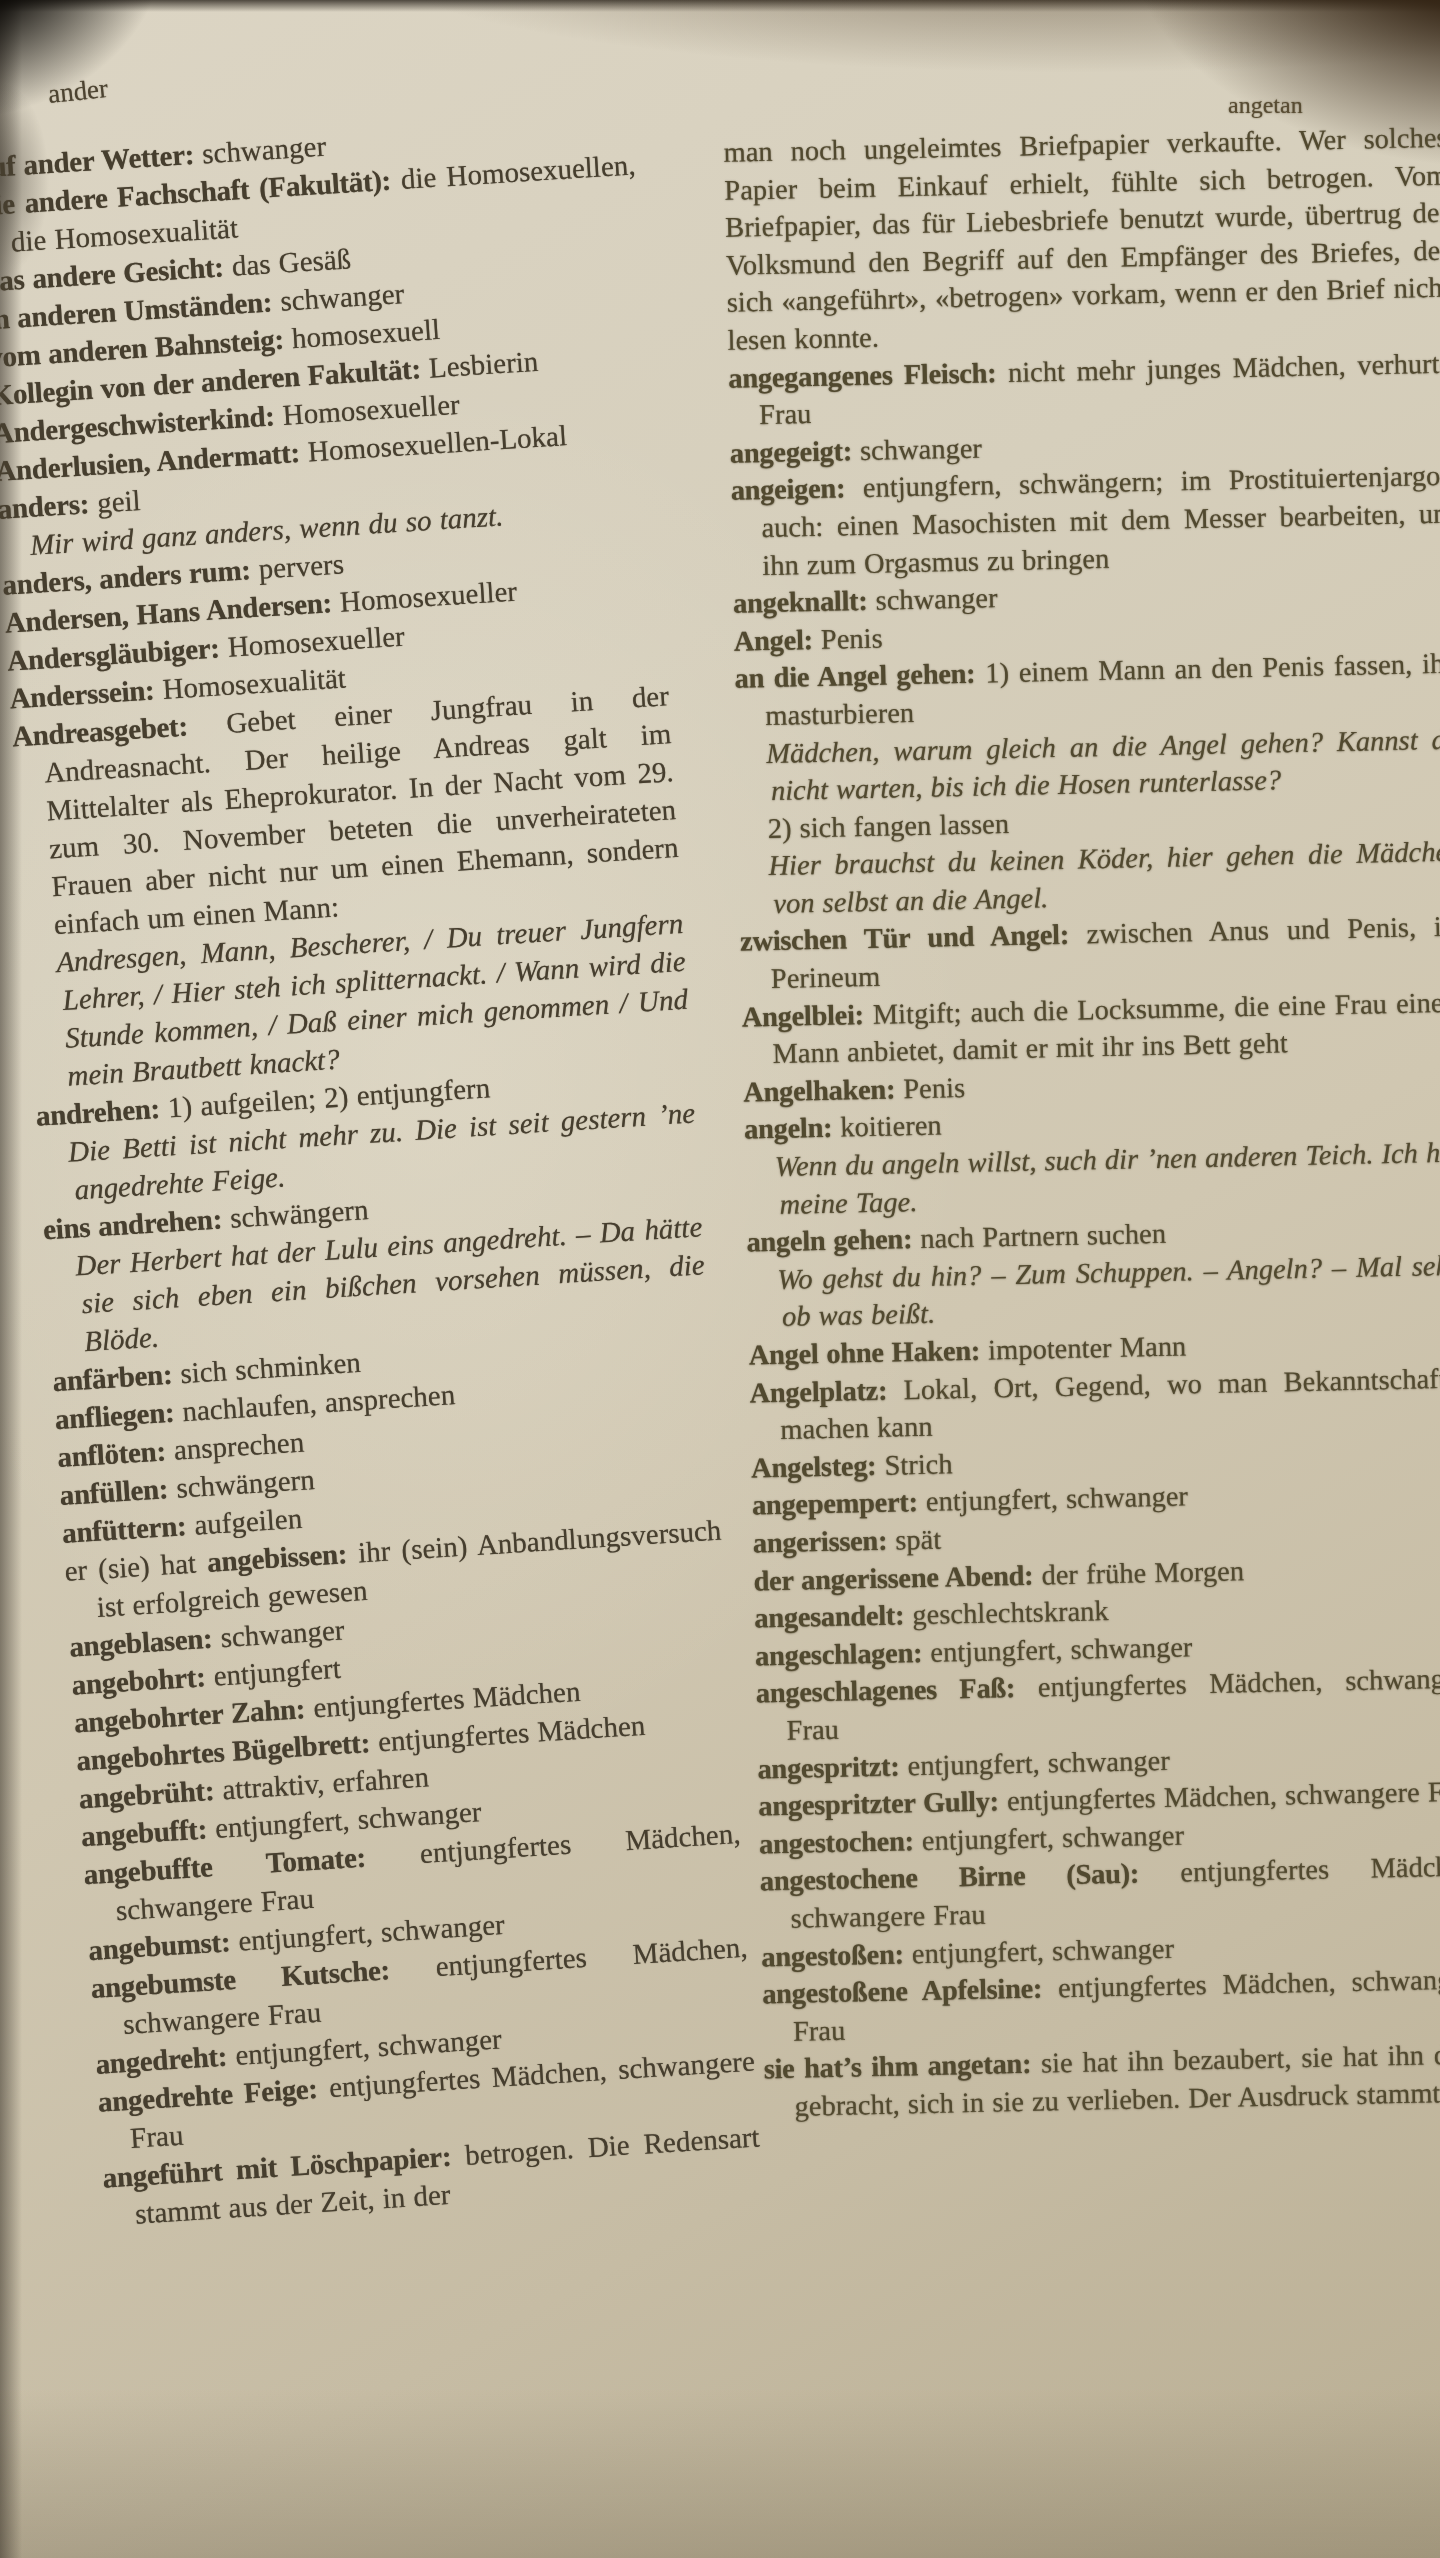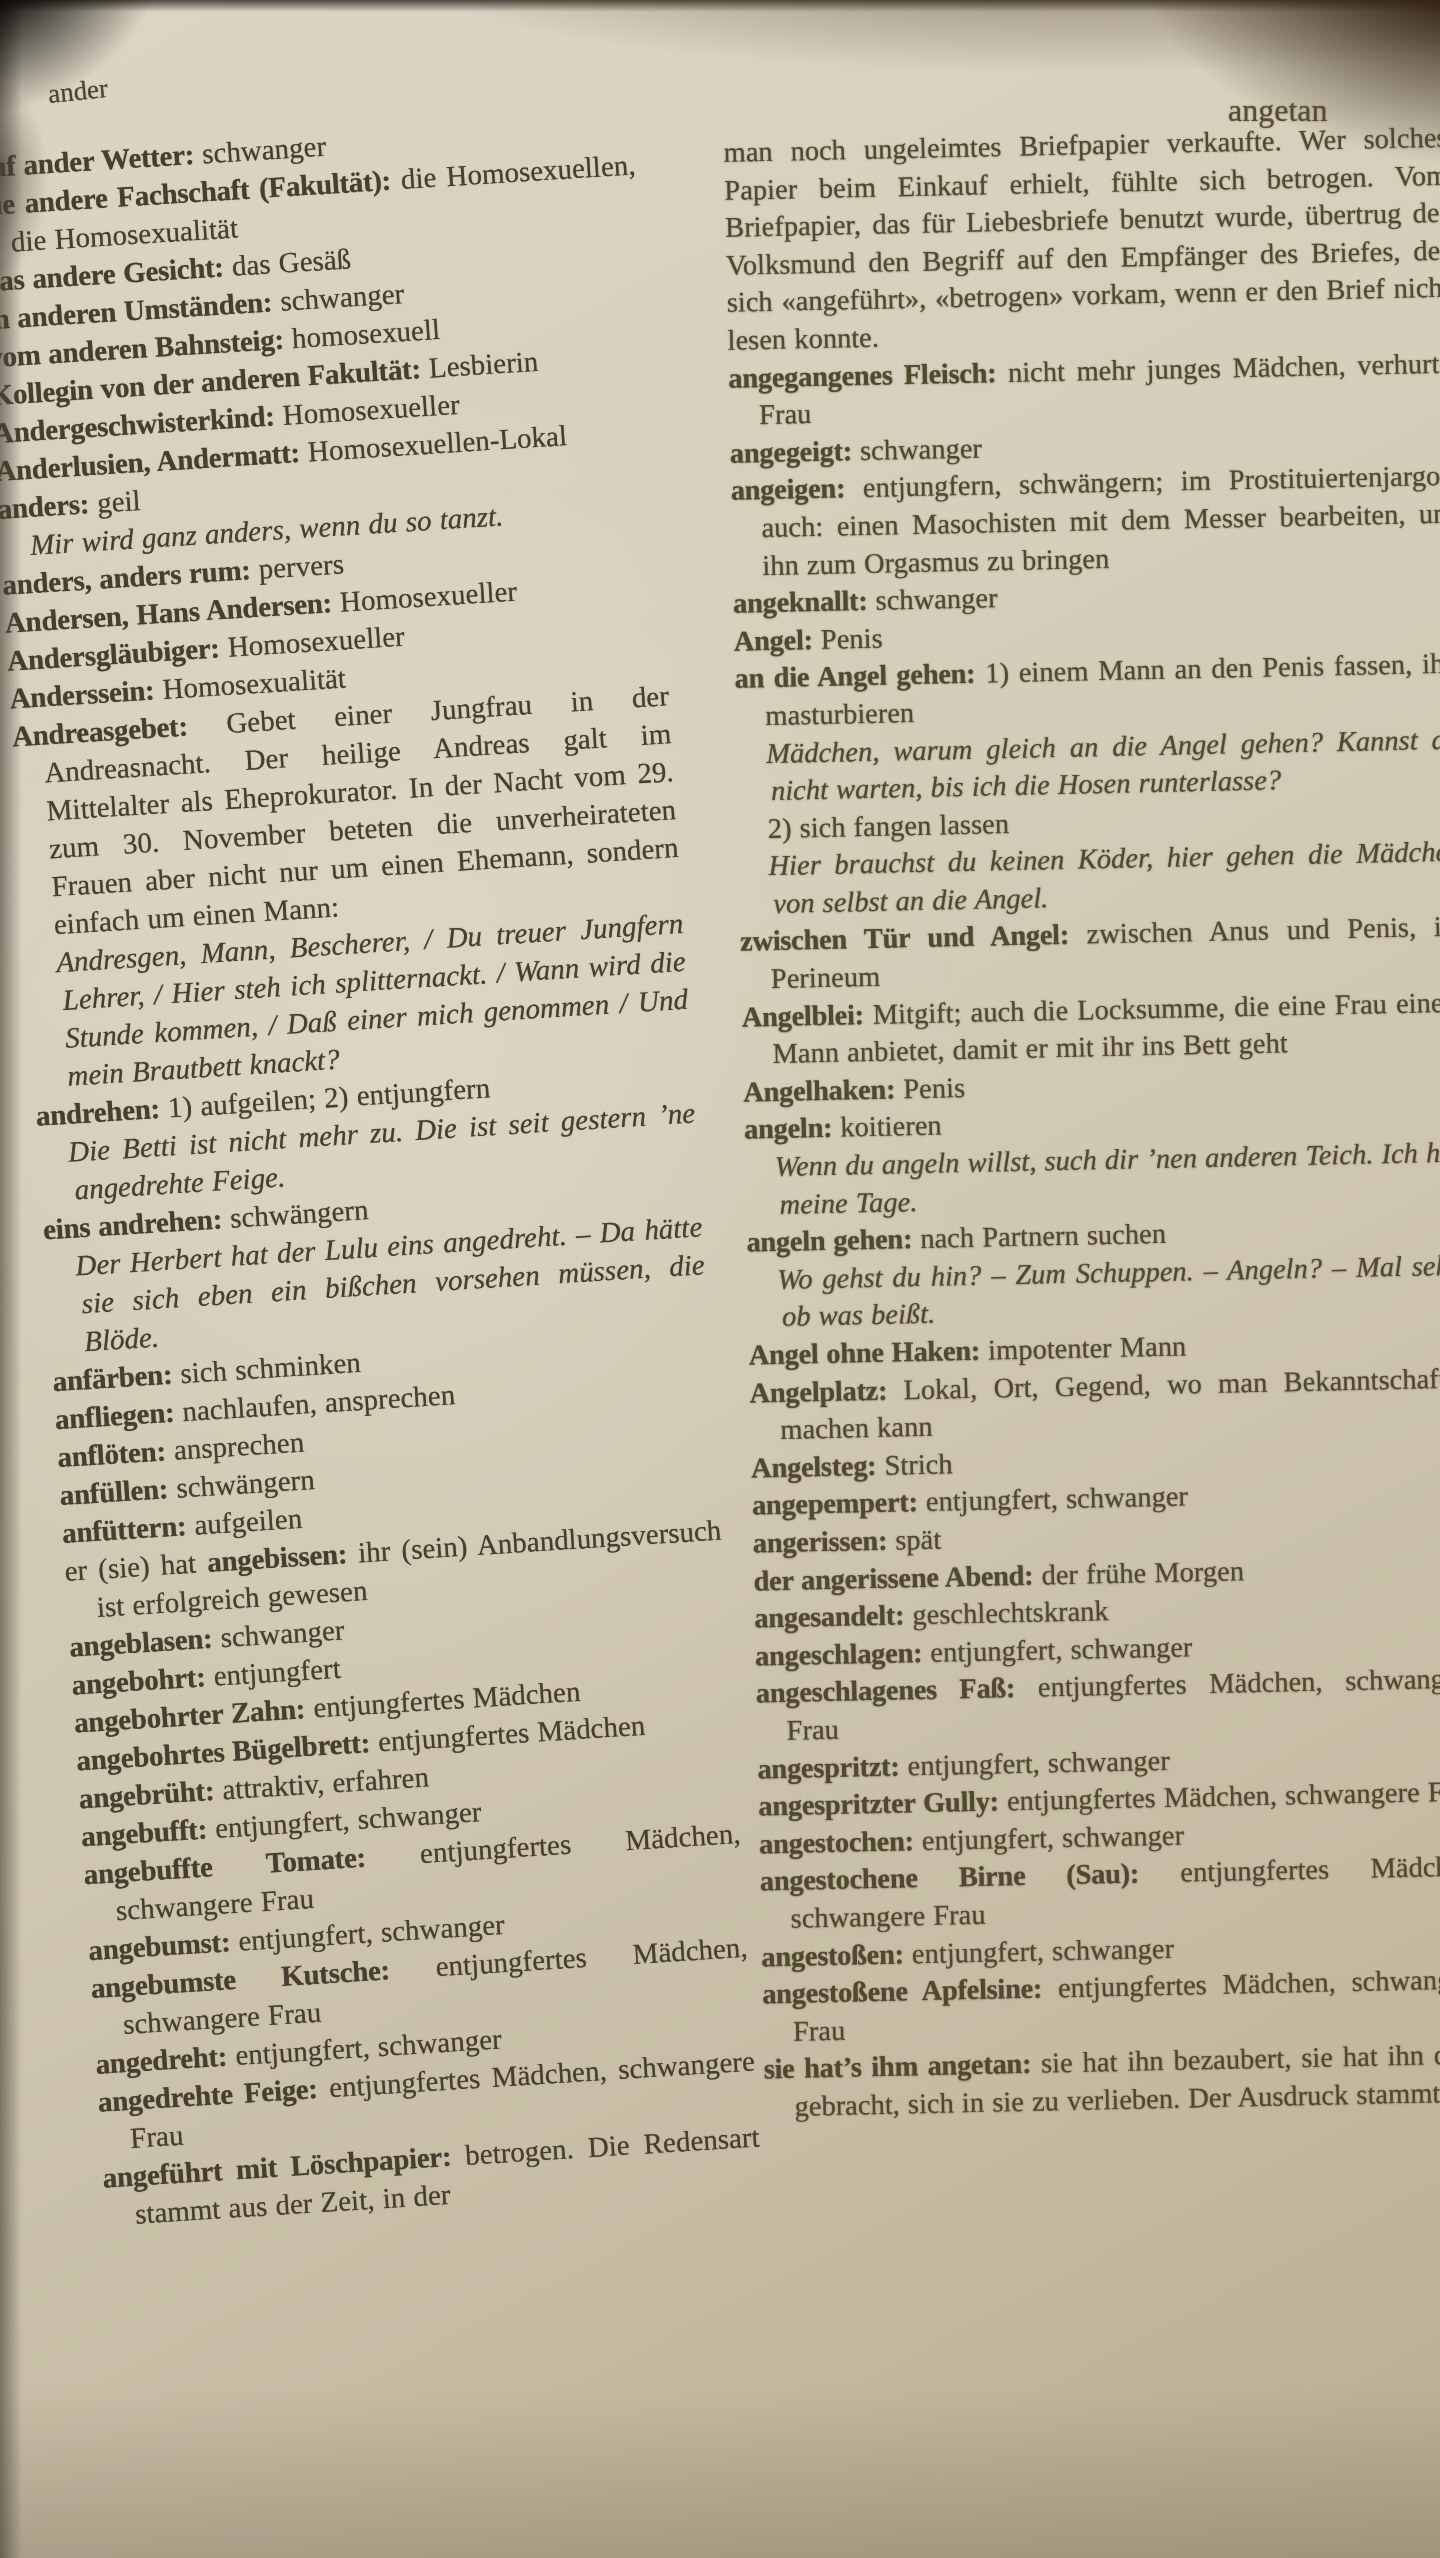--- a/index.html
+++ b/index.html
@@ -31,21 +31,21 @@
   }
   .head-left {
     left: 48px;
     top: 76px;
     font-size: 27px;
     transform: rotate(-6deg);
   }
   .head-right {
     left: 1228px;
     top: 92px;
-    font-size: 32px;
+    font-size: 24px;
     color: #584c33;
     text-shadow: 0 0 1.8px rgba(88,76,51,0.9);
   }
   .col {
     position: absolute;
     text-align: justify;
     hyphens: auto;
     -webkit-hyphens: auto;
     word-spacing: 1px;
   }

